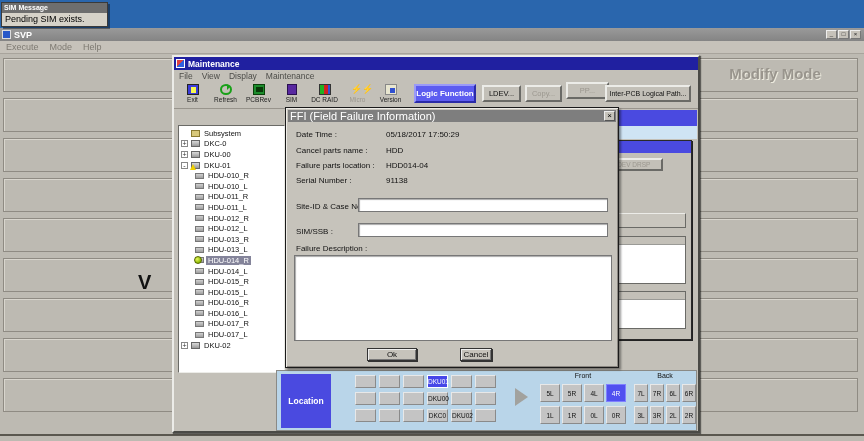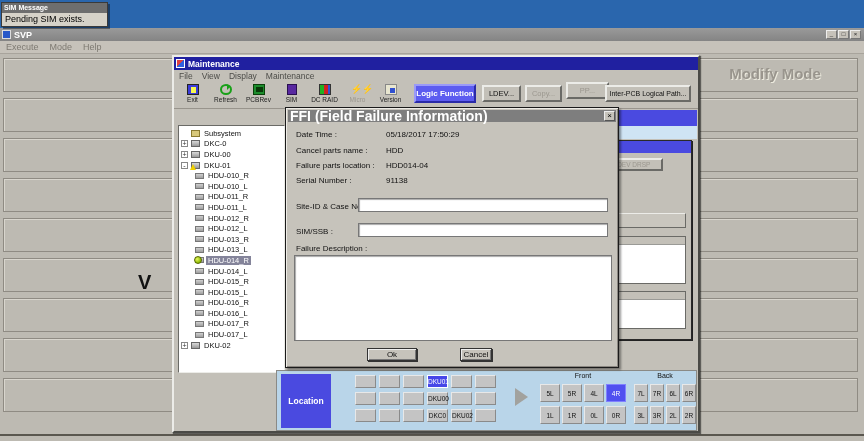--- a/index.html
+++ b/index.html
@@ -87,21 +87,21 @@
 #sd-btn-ldev{left:20px;top:17px;width:62px;height:13px;}
 .sd-strip{position:absolute;left:5px;top:72px;width:100px;height:15px;background:#c9c6be;border:1px solid;border-color:#ecece8 #6a6a66 #6a6a66 #ecece8;}
 .sd-box{position:absolute;left:5px;width:100px;background:#fff;border:1px solid #6a6a66;}
 .sd-box .hdr{height:8px;background:#c3c0b8;border-bottom:1px solid #9a9a96;}
 #sd-box1{top:95px;height:48px;}
 #sd-box2{top:150px;height:38px;}
 
 
 #ffi{position:absolute;left:285px;top:107px;width:334px;height:261px;background:#c6c3bb;border:1px solid #1a1a1a;box-shadow:inset 1px 1px 0 #eeece6,inset -1px -1px 0 #8a8680,2px 2px 2px rgba(0,0,0,.4);z-index:20;}
 #ffi-title{position:absolute;left:2px;top:2px;right:2px;height:12px;background:#7e7e7e;display:flex;align-items:center;}
-#ffi-title .wtxt{color:#fff;font-size:14px;font-weight:bold;margin-left:2px;}
+#ffi-title .wtxt{color:#fff;font-size:11px;font-weight:normal;margin-left:2px;}
 #ffi-close{position:absolute;right:1px;top:1px;width:11px;height:10px;background:#c6c3bb;border:1px solid;border-color:#eee #555 #555 #eee;font-size:8px;line-height:8px;text-align:center;color:#000;}
 .ffi-row{position:absolute;left:10px;font-size:8px;color:#111;white-space:nowrap;}
 .ffi-row .flabel{display:inline-block;width:90px;}
 .ftext{position:absolute;left:72px;width:250px;height:14px;background:#fff;border:1px solid #777;box-shadow:inset 1px 1px 1px #aaa;font-size:8px;padding:0 2px;font-family:inherit;}
 #ffi-desc{position:absolute;left:8px;top:147px;width:318px;height:86px;background:#fff;border:1px solid #777;box-shadow:inset 1px 1px 1px #aaa;font-size:8px;font-family:inherit;resize:none;}
 .fbtn{position:absolute;top:240px;height:13px;background:#c6c3bb;border:1px solid #333;box-shadow:inset 1px 1px 0 #eee,inset -1px -1px 0 #777,1px 1px 0 #333;font-size:8px;font-family:inherit;color:#111;padding:0;}
 #ffi-ok{left:81px;width:50px;}
 #ffi-cancel{left:174px;width:32px;}
 
 

